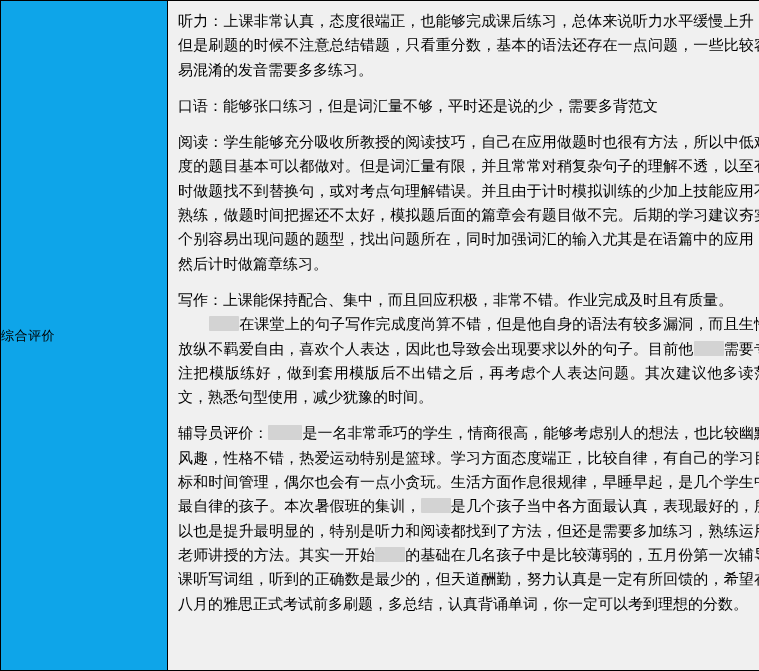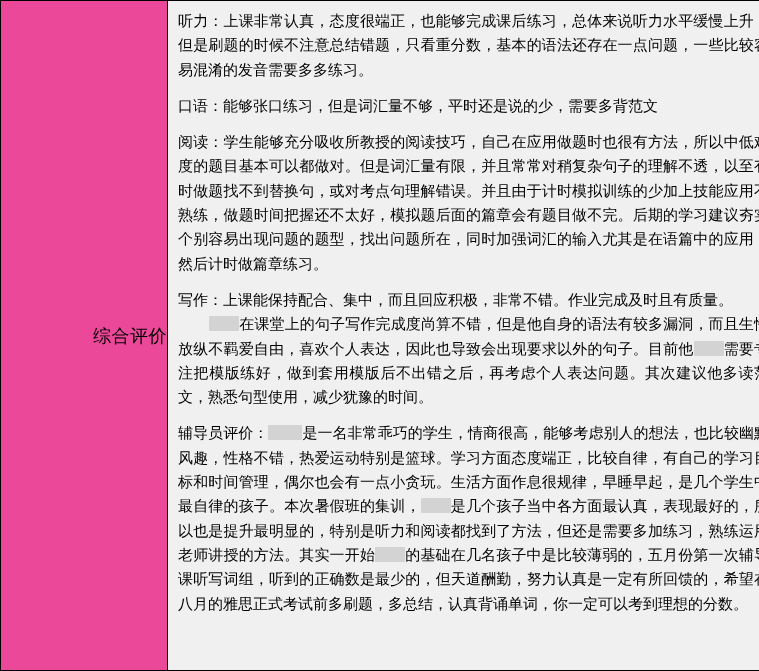--- a/index.html
+++ b/index.html
@@ -20,23 +20,23 @@
     border-collapse: collapse;
     table-layout: fixed;
   }
   .doc-table td {
     border: 1px solid #000000;
     vertical-align: middle;
     padding: 0;
   }
   td.label-cell {
     width: 166px;
-    text-align: right;
-    background: #ec4899;
-    font-size: 18px;
+    text-align: left;
+    background: #0ea5e9;
+    font-size: 13px;
     letter-spacing: 0.5px;
   }
   td.content-cell {
     width: 591px;
     vertical-align: top;
     background: #f0f0f0;
     padding: 8px 10px 8px 10px;
   }
   .content-inner {
     font-size: 15px;

